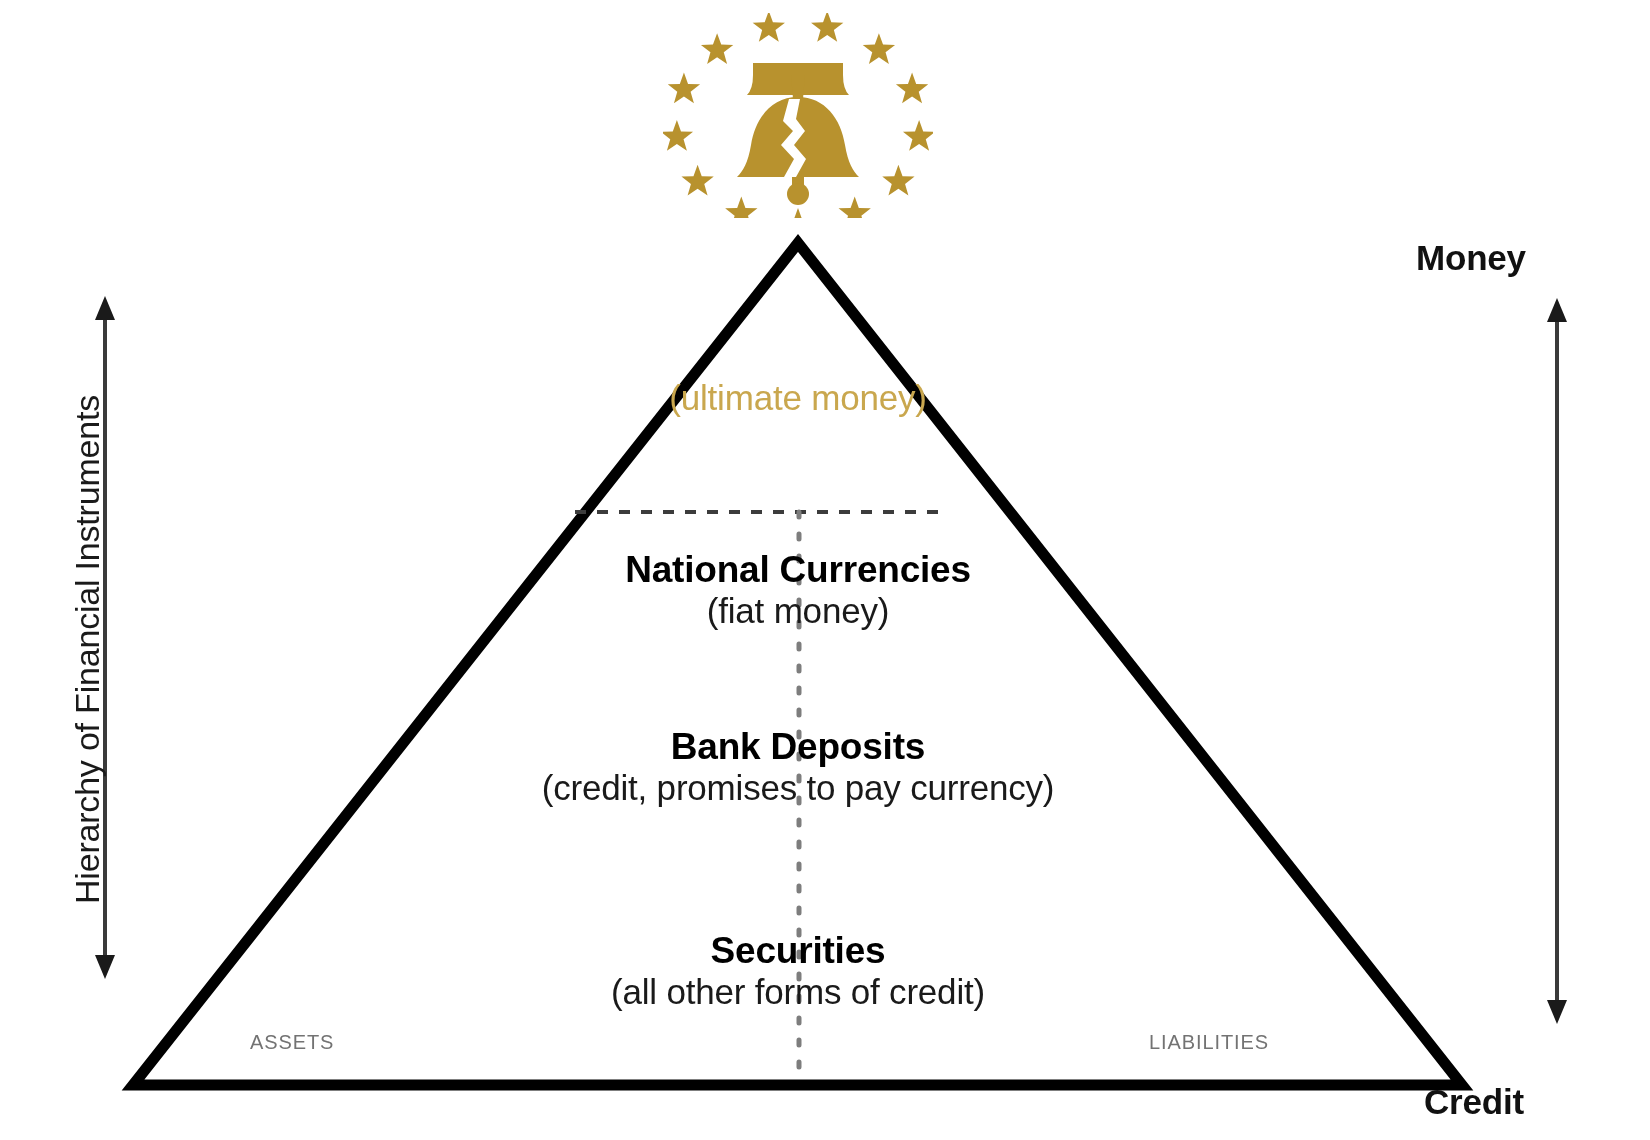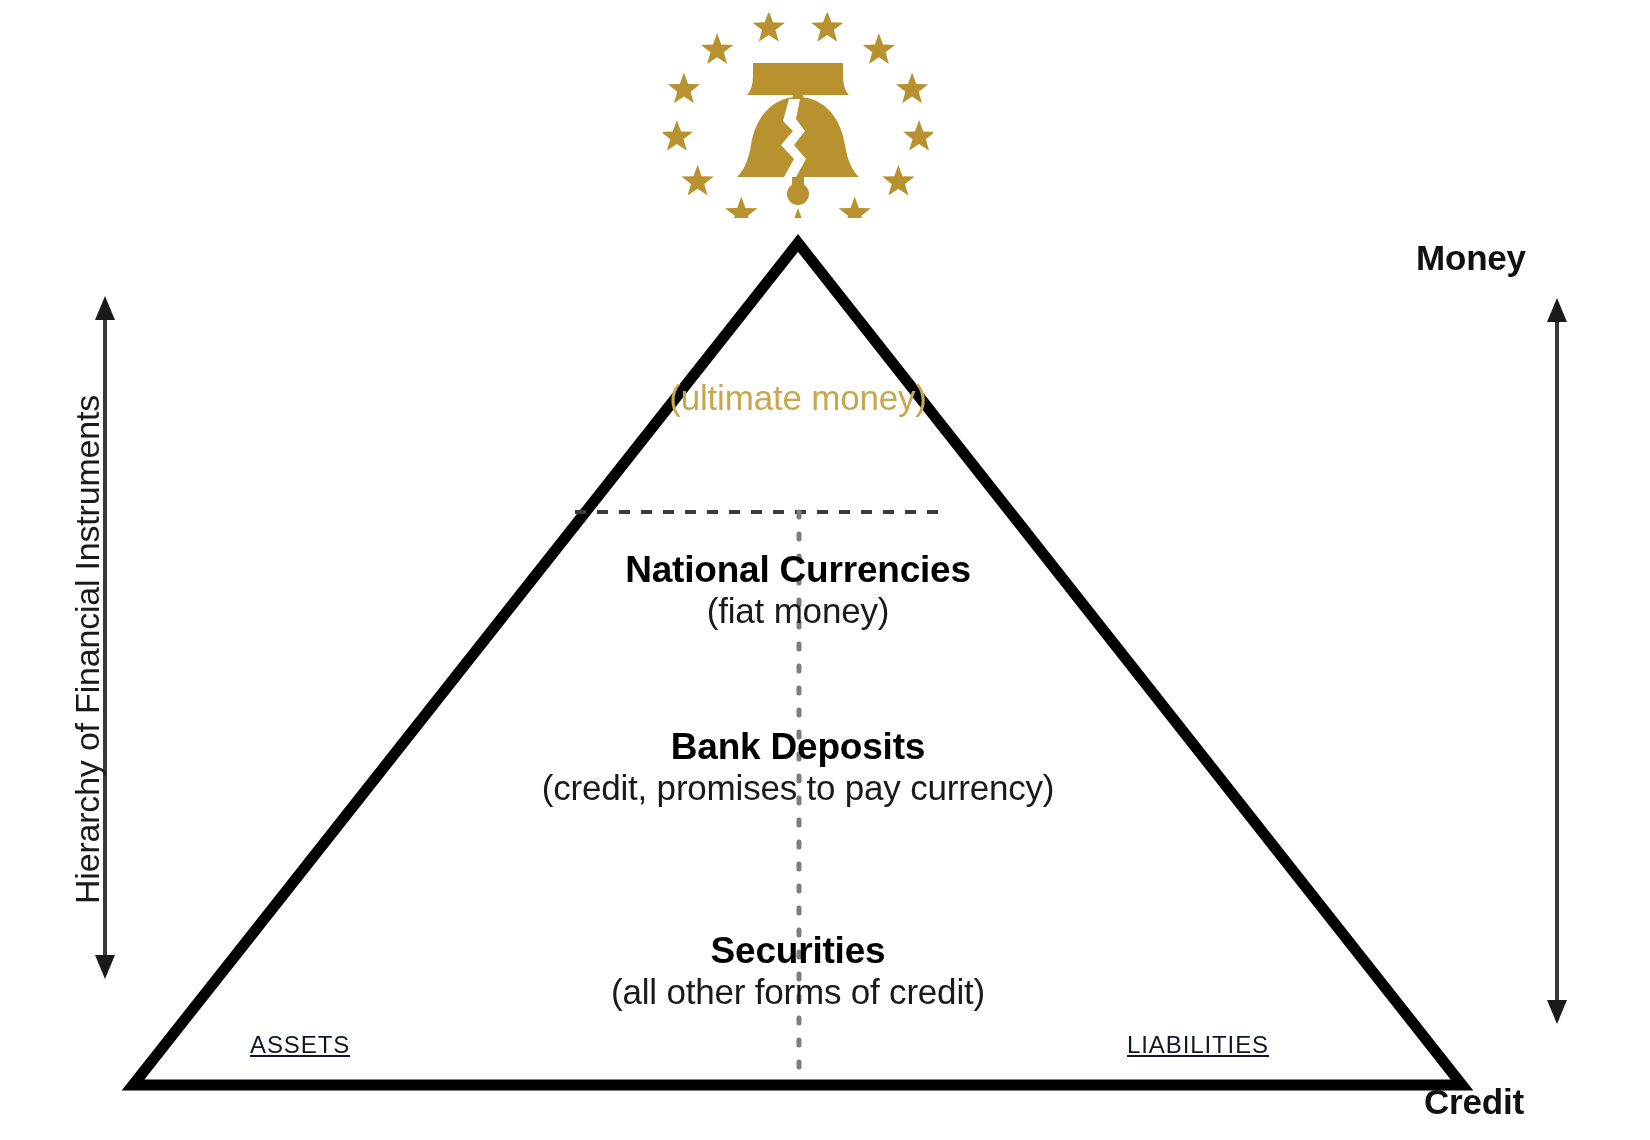--- a/index.html
+++ b/index.html
@@ -64,25 +64,24 @@
   .tier.gold .tier-sub   { color: #c9a74e; }
 
   #tier-gold       { top: 378px; }
   #tier-currencies { top: 549px; }
   #tier-deposits   { top: 726px; text-align: center; }
   #tier-securities { top: 916px; margin-top: 14px; }
 
   
   .corner-label {
     position: absolute;
-    font-size: 24px;
-    color: #0f172a;
+    font-size: 20px;
+    color: #737373;
     letter-spacing: 0.9px;
     white-space: nowrap;
-    text-decoration: underline;
   }
   #label-assets      { left: 250px;  top: 1031px; }
   #label-liabilities { right: 381px; top: 1031px; }
 
   
   #axis-left-label {
     position: absolute;
     left: -293px;
     top: 630px;
     width: 760px;

